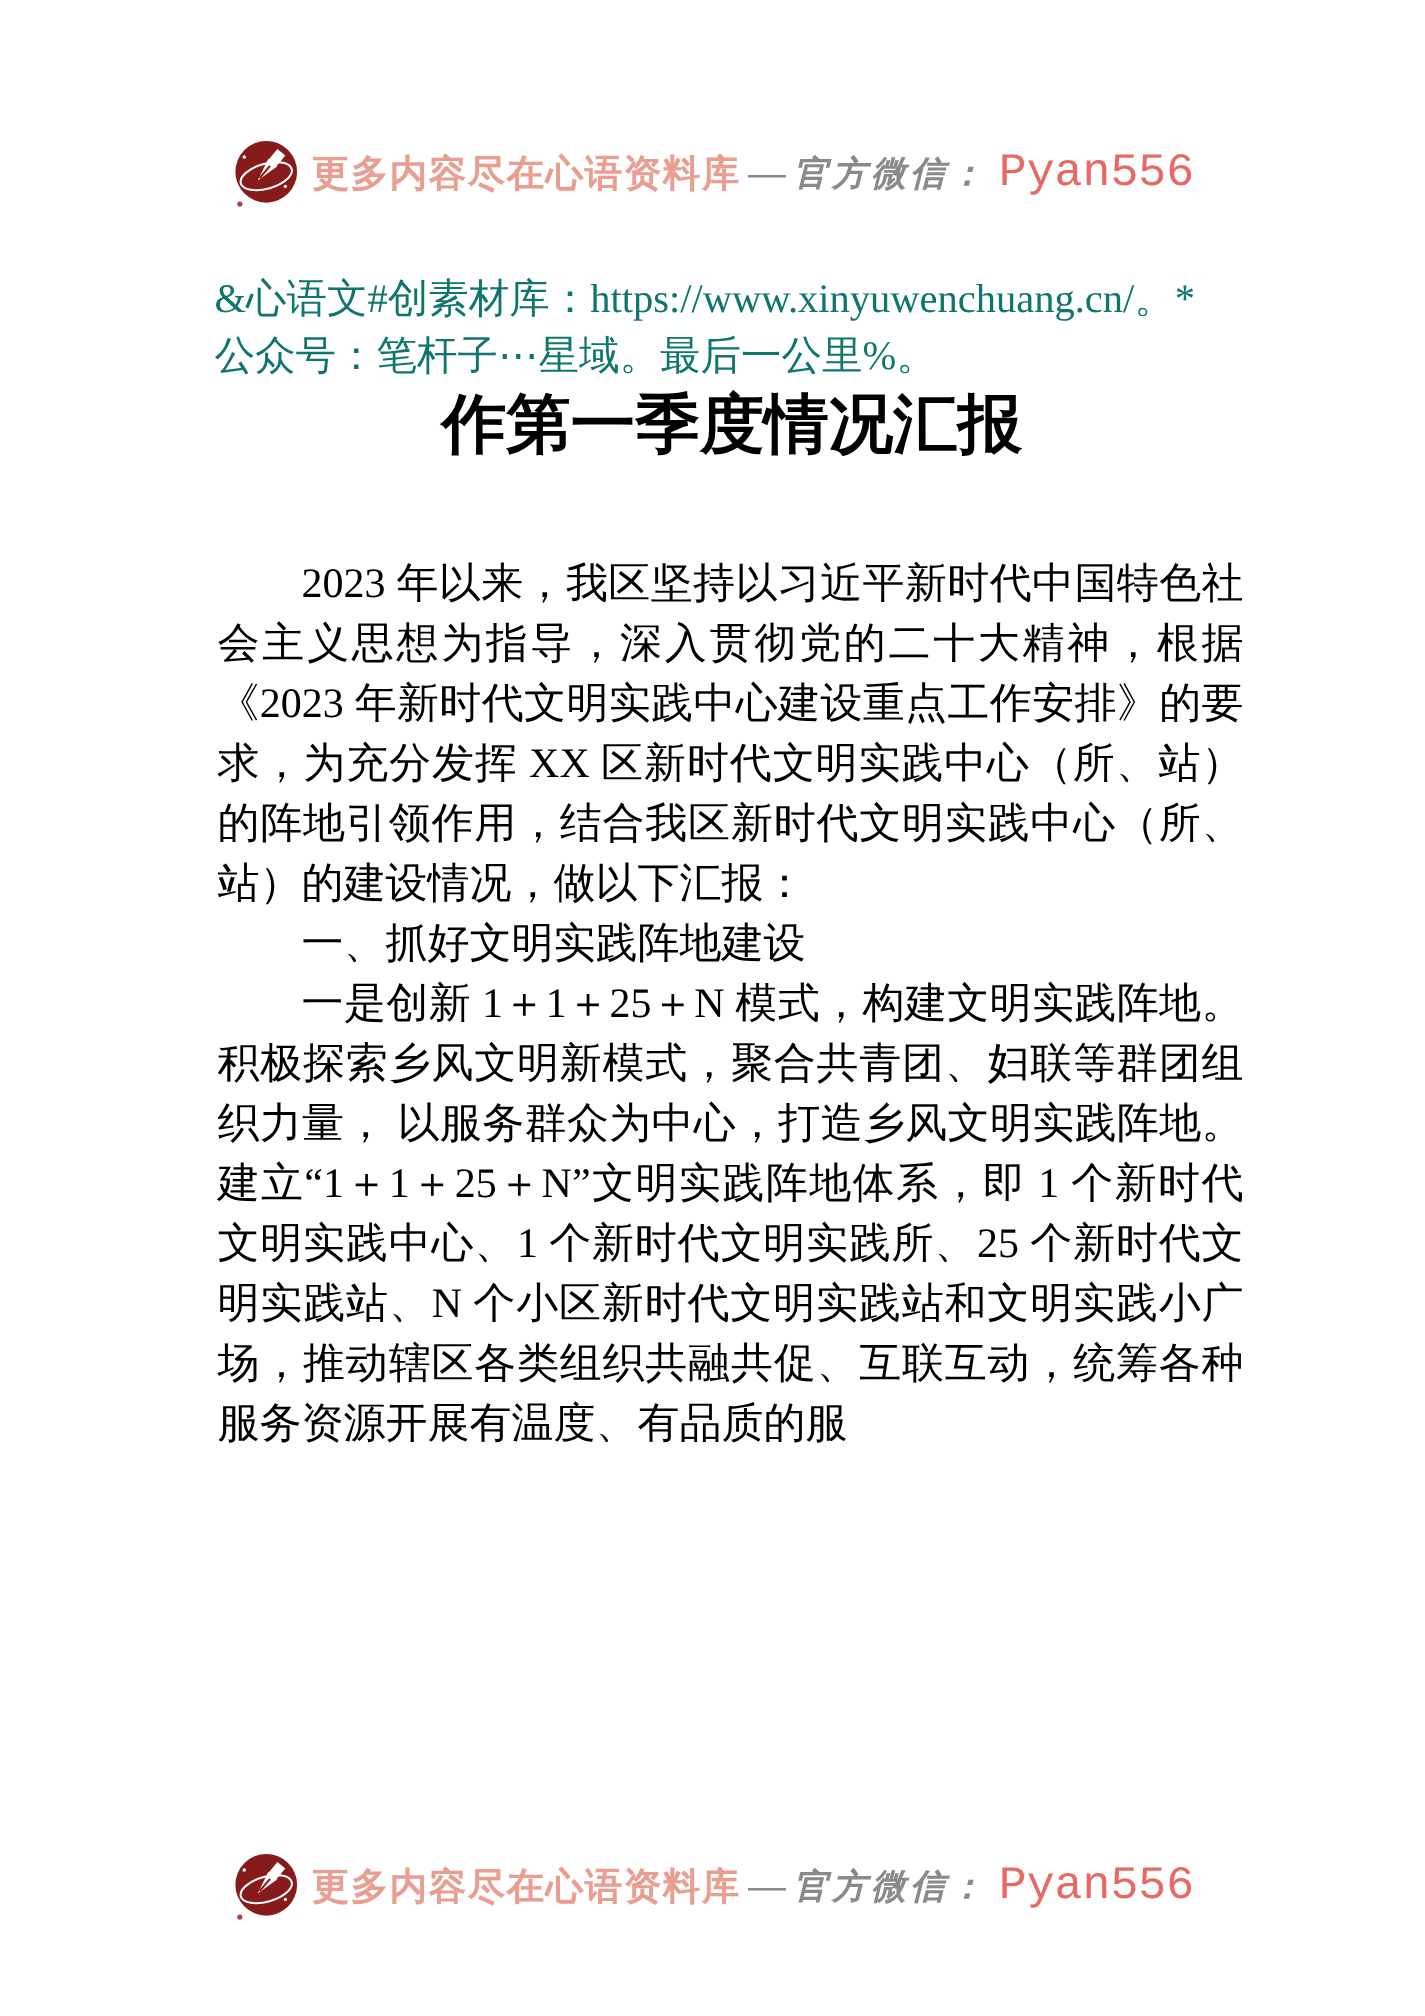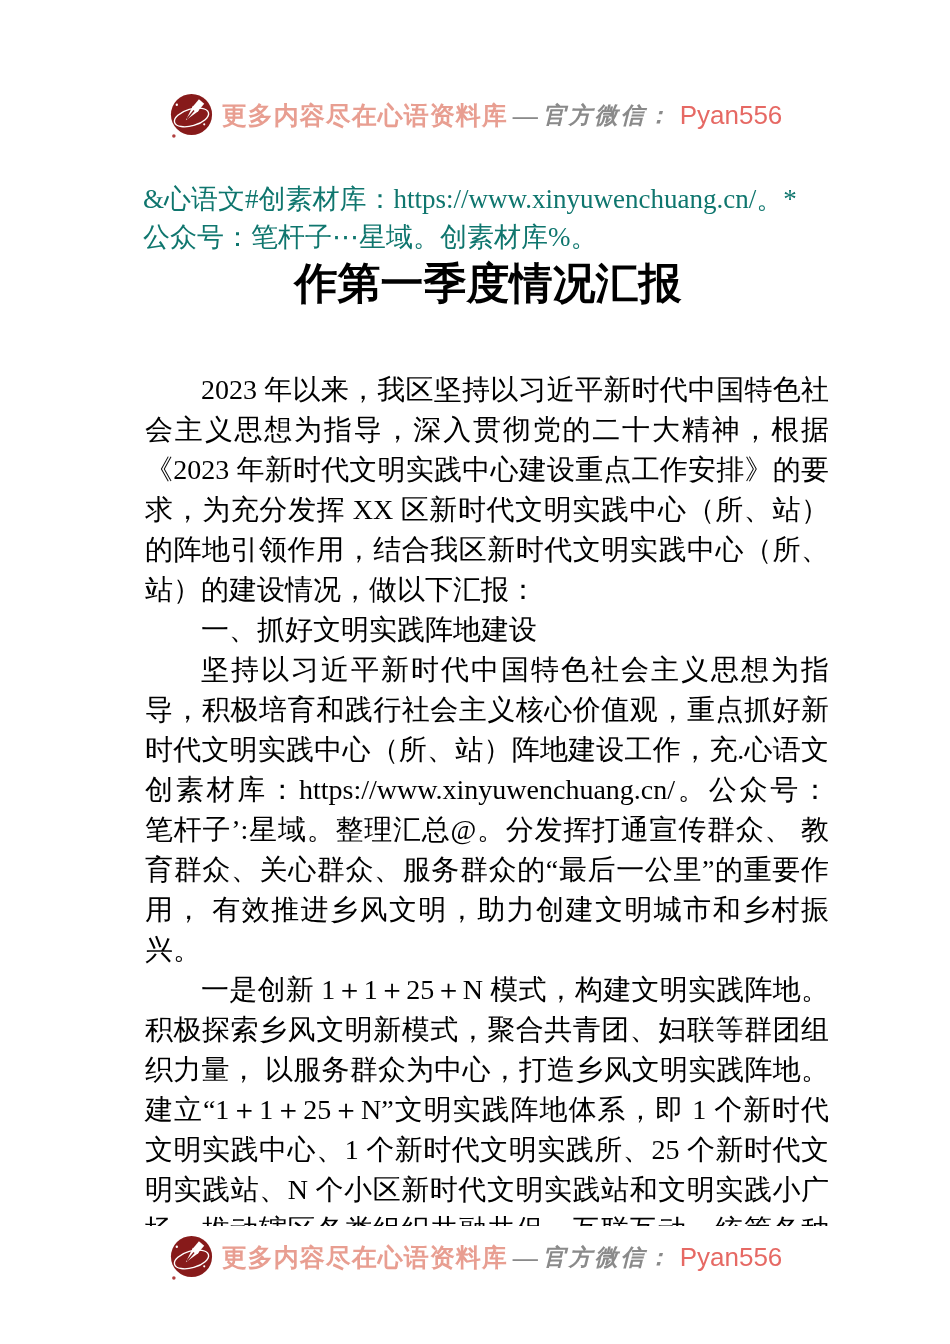--- a/index.html
+++ b/index.html
@@ -30,23 +30,23 @@
     font-weight:bold;font-size:25px;
     color:var(--brand-gray,#8A8A8A);
     margin:0 -2px;
   }
   .wechat-label{
     font-style:italic;font-weight:bold;
     font-size:23px;letter-spacing:3px;
     color:var(--brand-gray,#8A8A8A);
   }
   .wechat-id{
-    font-size:26px;
+    font-size:31px;
     color:var(--brand-red,#E66964);
-    font-family:Liberation Sans, sans-serif;
+    font-family:Liberation Mono, monospace;
   }
   .header{top:92px;}
   
   .footer-wrap{
     position:absolute;left:0;right:0;top:1226px;bottom:0;
     background:#ffffff;
   }
   .footer{top:8px;position:relative;}
   
   .watermark{
@@ -92,29 +92,28 @@
       </svg>
     </span>
     <span class="brand-text">更多内容尽在心语资料库</span>
     <span class="brand-sep">—</span>
     <span class="wechat-label">官方微信：</span>
     <span class="wechat-id">Pyan556</span>
   </div>
 
   <div class="watermark">
     <div>&amp;心语文#创素材库：https://www.xinyuwenchuang.cn/。*</div>
-    <div>公众号：笔杆子⋯星域。创素材库%。</div>
+    <div>公众号：笔杆子⋯星域。最后一公里%。</div>
   </div>
 
   <h1 class="title">作第一季度情况汇报</h1>
 
   <div class="docbody">
     <p>2023 年以来，我区坚持以习近平新时代中国特色社会主义思想为指导，深入贯彻党的二十大精神，根据《2023 年新时代文明实践中心建设重点工作安排》的要求，为充分发挥 XX 区新时代文明实践中心（所、站）的阵地引领作用，结合我区新时代文明实践中心（所、站）的建设情况，做以下汇报：</p>
     <p>一、抓好文明实践阵地建设</p>
-    <p>坚持以习近平新时代中国特色社会主义思想为指导，积极培育和践行社会主义核心价值观，重点抓好新时代文明实践中心（所、站）阵地建设工作，充.心语文创素材库：https://www.xinyuwenchuang.cn/。公众号：笔杆子’:星域。整理汇总@。分发挥打通宣传群众、 教育群众、关心群众、服务群众的“最后一公里”的重要作用， 有效推进乡风文明，助力创建文明城市和乡村振兴。</p>
     <p>一是创新 1＋1＋25＋N 模式，构建文明实践阵地。积极探索乡风文明新模式，聚合共青团、妇联等群团组织力量， 以服务群众为中心，打造乡风文明实践阵地。建立“1＋1＋25＋N”文明实践阵地体系，即 1 个新时代文明实践中心、1 个新时代文明实践所、25 个新时代文明实践站、N 个小区新时代文明实践站和文明实践小广场，推动辖区各类组织共融共促、互联互动，统筹各种服务资源开展有温度、有品质的服</p>
   </div>
 
   <div class="footer-wrap">
     <div class="brandline footer">
       <span class="logo">
         <svg viewBox="0 0 48 48" xmlns="http://www.w3.org/2000/svg">
           <circle cx="24" cy="23" r="21" fill="var(--logo-red,#871A1A)"></circle>
           <ellipse cx="24" cy="26" rx="18" ry="8.5" fill="none" stroke="#ffffff" stroke-width="1.4" transform="rotate(-16 24 26)"></ellipse>
           <g transform="rotate(40 24 22)">

